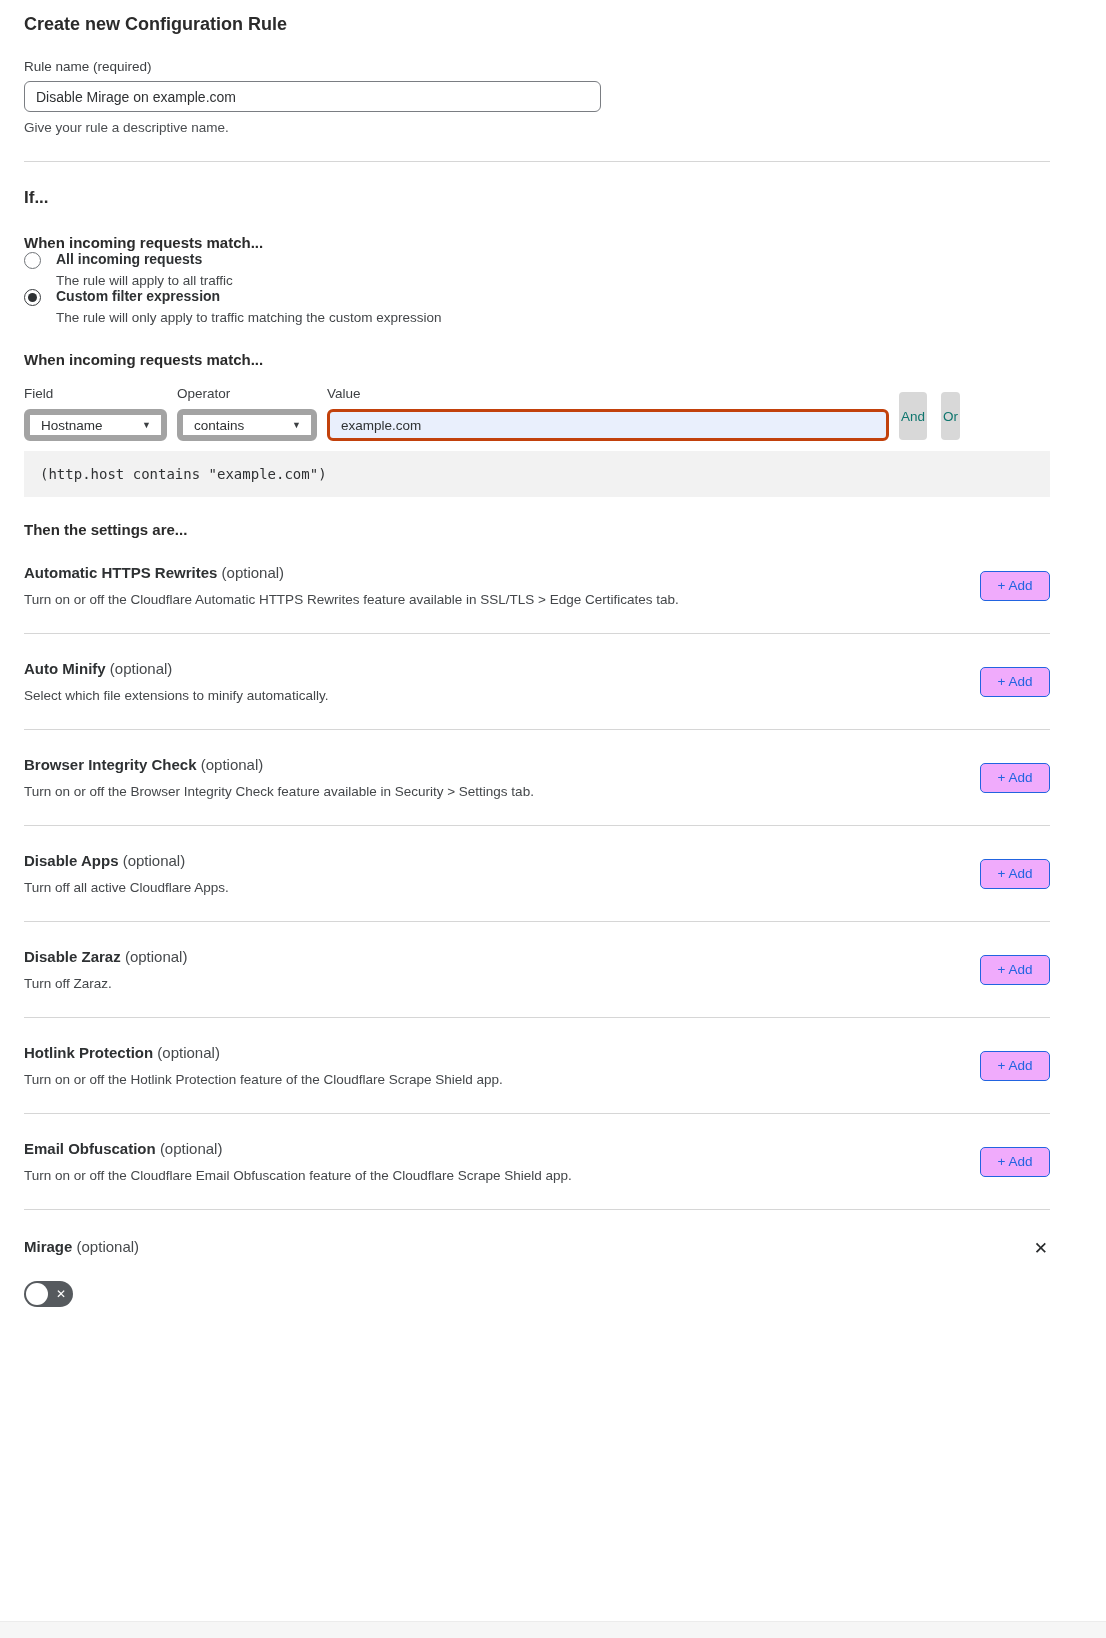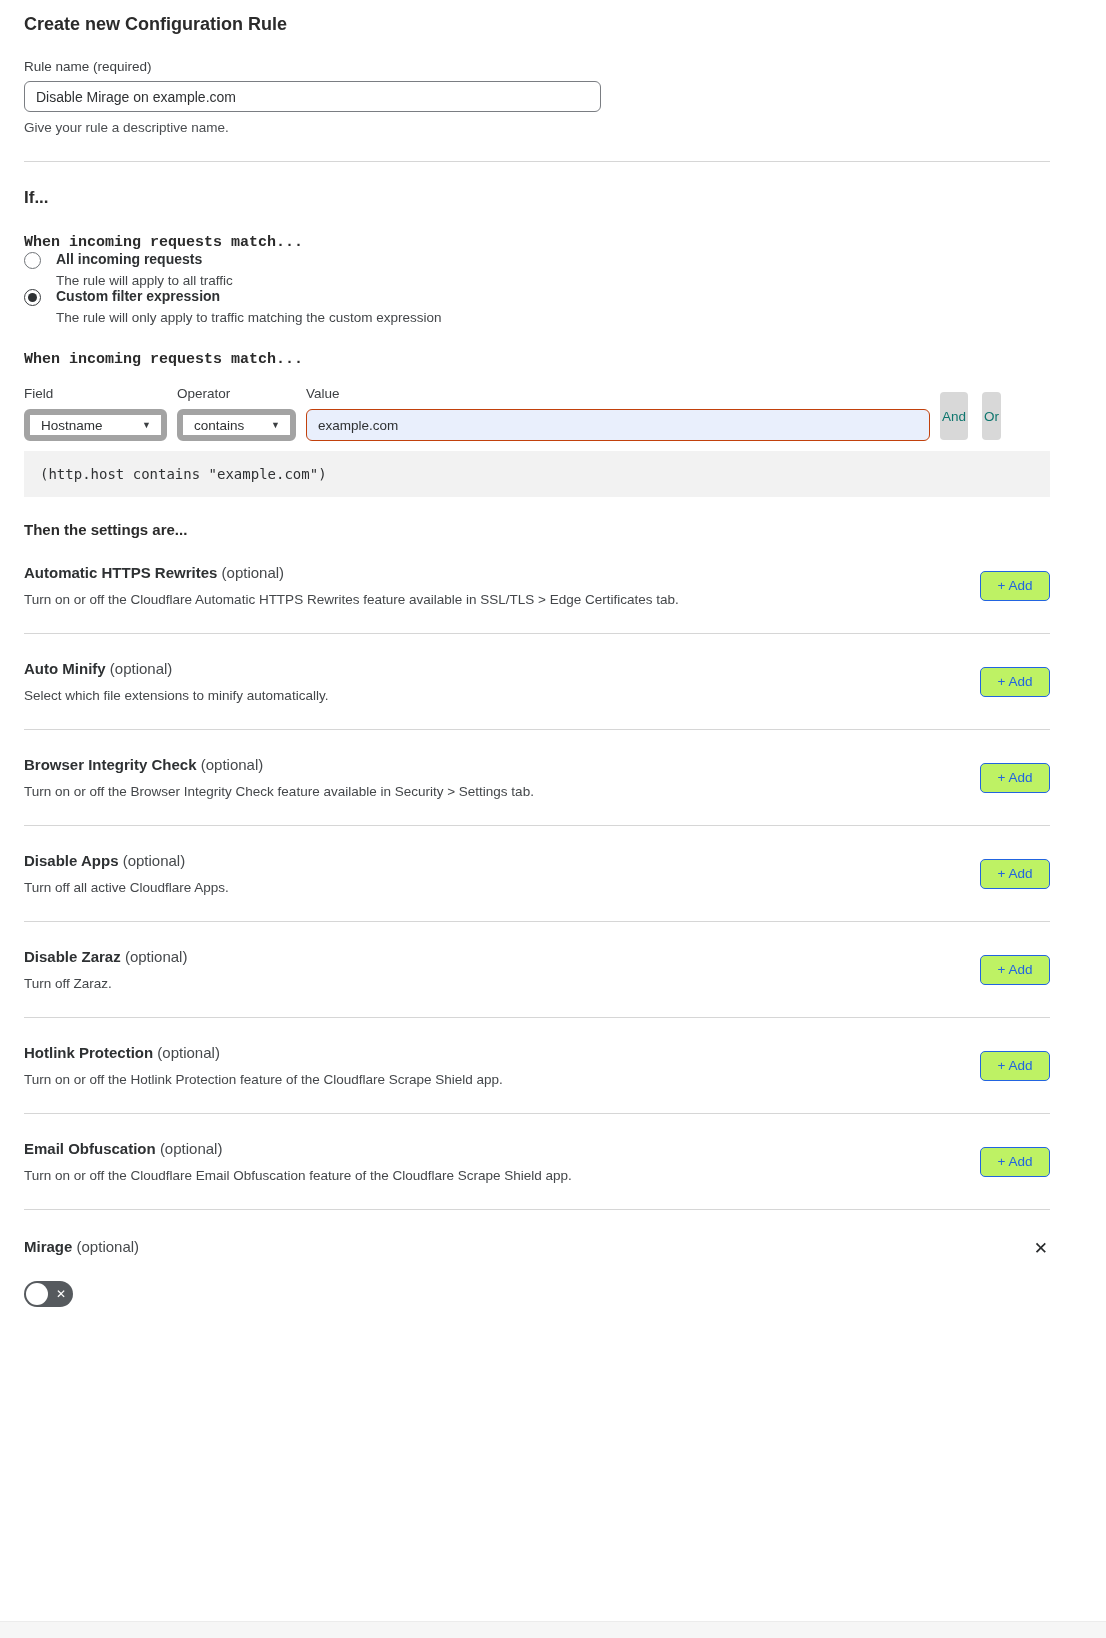--- a/index.html
+++ b/index.html
@@ -17,21 +17,21 @@
   .rule-name-input {
     width: 577px; height: 31px; border: 1px solid #7a7d82; border-radius: 6px;
     padding: 0 11px; font-size: 14px; color: #2f3133; background:#fff; outline:none;
     font-family: "Liberation Sans", sans-serif;
   }
   .helper-text { font-size: 13.5px; color: #4a4d50; margin-top: 8px; }
 
   .divider { border: none; border-top: 1px solid #d6d6d6; margin: 26px 0 0 0; }
 
   .h-if { font-size: 17px; font-weight: bold; color: #2b2b2b; margin-top: 26px; }
-  .h-match { font-size: 15px; font-weight: bold; color: #2b2b2b; margin-top: 26px; font-family: Liberation Mono, monospace; }
+  .h-match { font-size: 15px; font-weight: bold; color: #2b2b2b; margin-top: 26px; }
 
   .radio-row { display: flex; }
   .radio-outer {
     width: 17px; height: 17px; border-radius: 50%; border: 1.5px solid #6f7377;
     margin: 1px 15px 0 0; flex: none; display:flex; align-items:center; justify-content:center;
     background:#fff; cursor: pointer;
   }
   .radio-row.selected .radio-outer { border-color: #3a3d40; }
   .radio-dot { width: 9px; height: 9px; border-radius: 50%; background: transparent; }
   .radio-row.selected .radio-dot { background: #2f3234; }
@@ -40,23 +40,23 @@
 
   .builder-row { display: flex; align-items: flex-end; margin-top: 18px; gap: 10px; }
   .builder-col .field-label { margin-bottom: 8px; }
   .select-box {
     height: 32px; border: 6px solid #a3a3a3; border-radius: 6px; background: #fff;
     display: flex; align-items: center; justify-content: space-between;
     padding: 0 10px 0 11px; font-size: 13.5px; color: #2f3133; cursor: pointer;
   }
   .select-box .caret { font-size: 9px; color: #3b3e41; margin-left: 14px; }
   .w-field { width: 143px; }
-  .w-operator { width: 119px; }
+  .w-operator { width: 140px; }
   .value-input {
-    width: 624px; height: 32px; border: 1px solid #c2410c; border-radius: 6px;
+    width: 562px; height: 32px; border: 3px solid #c2410c; border-radius: 6px;
     background: #e9effc; padding: 0 11px; font-size: 13.5px; color: #2f3133; outline: none;
     font-family: "Liberation Sans", sans-serif;
   }
   .conj-btn {
     height: 48px; padding: 0 2px; background: #d8d8d8; border: none; border-radius: 4px;
     font-size: 13.5px; color: #0f766e; cursor: pointer; font-family: "Liberation Sans", sans-serif;
     margin-bottom: 1px;
   }
   .conj-btn.or { margin-left: 4px; }
   .value-helper { font-size: 13px; color: #45484b; margin: 9px 0 0 302px; }
@@ -70,21 +70,21 @@
   }
 
   .h-then { font-size: 15px; font-weight: bold; color: #2b2b2b; margin-top: 24px; }
 
   .setting-row { display: flex; justify-content: space-between; margin-top: 26px; }
   .setting-title { font-size: 15px; color: #46494c; }
   .setting-title b { color: #2e3133; font-weight: bold; }
   .setting-desc { font-size: 13.5px; color: #44474a; margin-top: 11px; }
   .add-btn {
     flex: none; align-self: center; min-width: 70px; height: 30px; padding: 0 16px;
-    background: #bef264; color: #2264e0; border: 1px solid #2264e0; border-radius: 5px;
+    background: #f0abfc; color: #2264e0; border: 1px solid #2264e0; border-radius: 5px;
     font-size: 13.5px; cursor: pointer; font-family: "Liberation Sans", sans-serif;
   }
   .setting-block .divider { margin-top: 26px; }
 
   .mirage-header { display: flex; justify-content: space-between; align-items: flex-start; margin-top: 28px; }
   .close-icon { font-size: 17px; color: #27292b; cursor: pointer; line-height: 1; padding: 2px; }
 
   .toggle {
     margin-top: 22px; width: 49px; height: 26px; border-radius: 14px; background: #565a5e;
     position: relative; cursor: pointer; display: inline-block;

